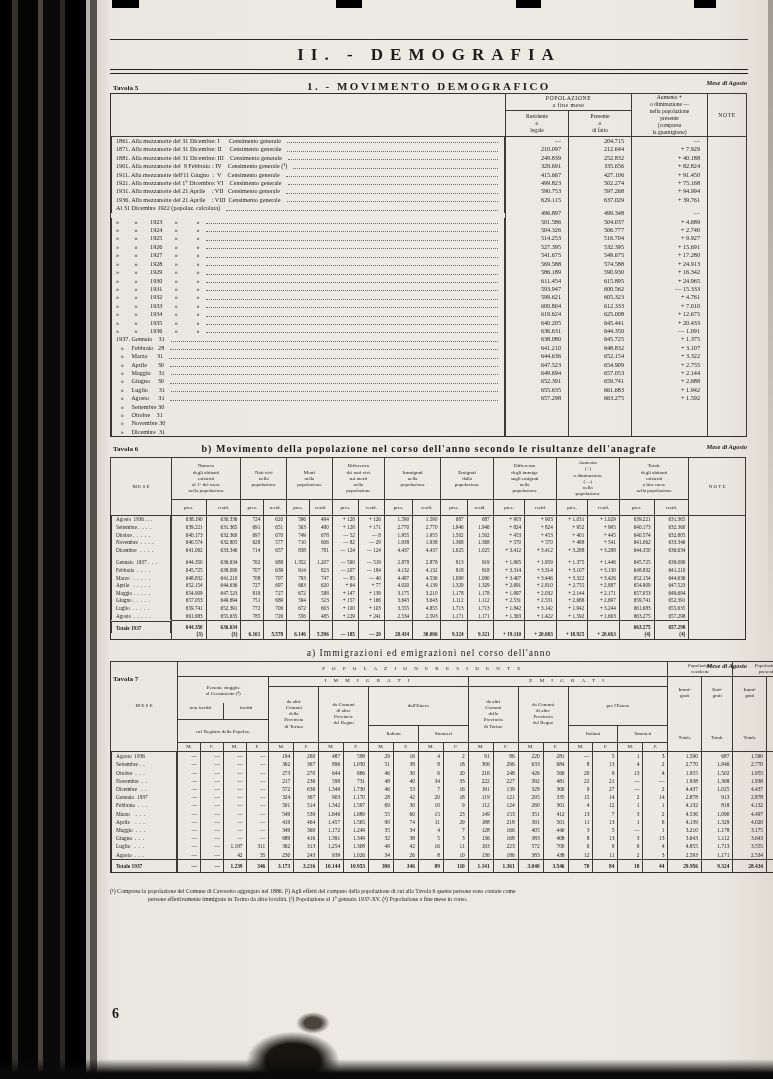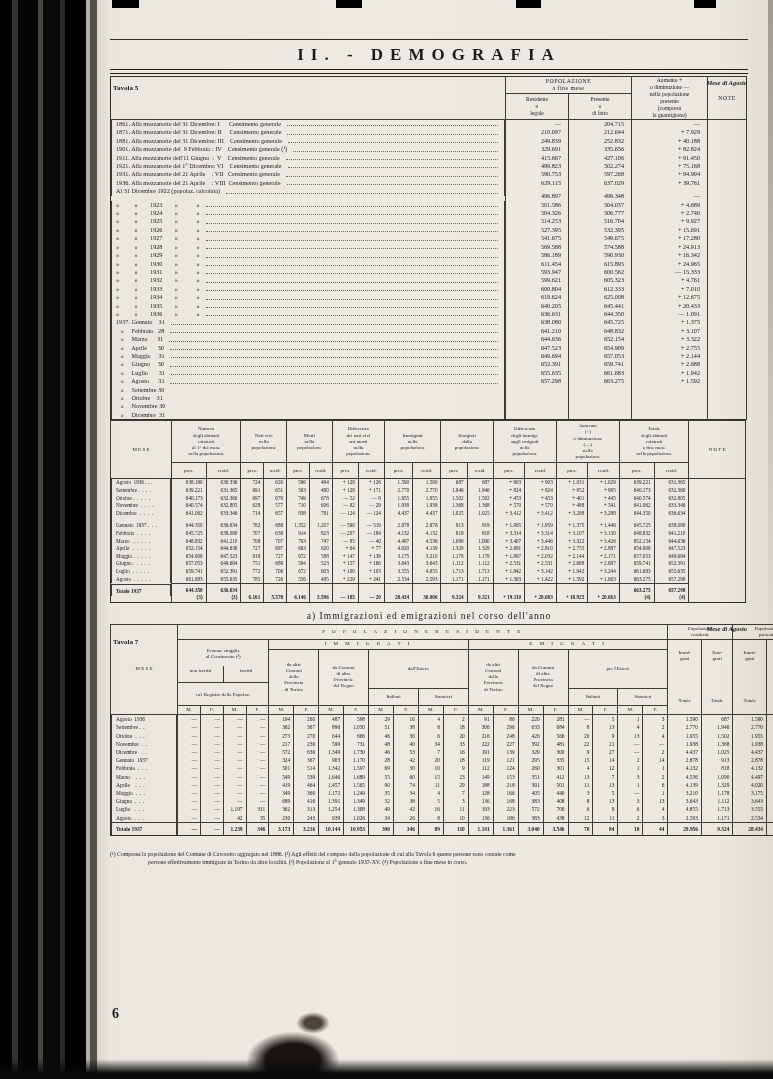--- a/index.html
+++ b/index.html
@@ -77,20 +77,21 @@
   <div class="paper">
     <div class="content">
 
       <div class="toprule w"></div>
       <div class="pagetitle w">II.  -  DEMOGRAFIA</div>
       <div class="dblrule w"></div>
 
       <div class="secband w">
         <span class="tavlbl">Tavola 5</span>
         <span class="meselbl">Mese di Agosto</span>
+        <div class="sec1">1. - MOVIMENTO  DEMOGRAFICO</div>
       </div>
 
       <table class="t5">
         <colgroup>
             <col style="width:395px">
             <col style="width:63px">
             <col style="width:63px">
             <col style="width:76px">
             <col style="width:39px">
           </colgroup>
@@ -360,20 +361,25 @@
             <tr>
               <td class="lc"><span class="rl">   »     Dicembre  31</span></td>
               <td></td>
               <td></td>
               <td></td>
               <td></td>
             </tr>
           </tbody>
       </table>
 
+      <div class="secband w" style="margin-top:6px">
+        <span class="tavlbl" style="top:2px">Tavola 6</span>
+        <span class="meselbl" style="top:0">Mese di Agosto</span>
+        <div class="sec2" style="font-weight:bold;font-size:10px;margin:0 0 3px">b) Movimento della popolazione nel corso dell'anno secondo le risultanze dell'anagrafe</div>
+      </div>
 
       <table class="t6">
         <colgroup>
           <col style="width:56px">
             <col style="width:32px">
             <col style="width:32px">
             <col style="width:21px">
             <col style="width:21px">
           <col style="width:21px">
             <col style="width:21px">

